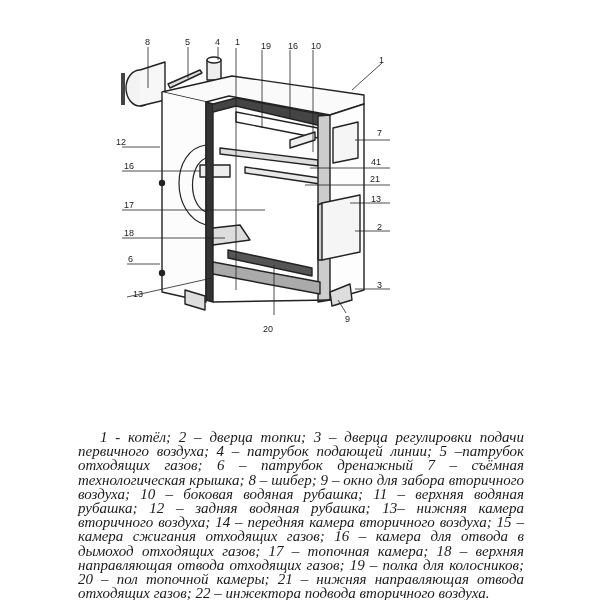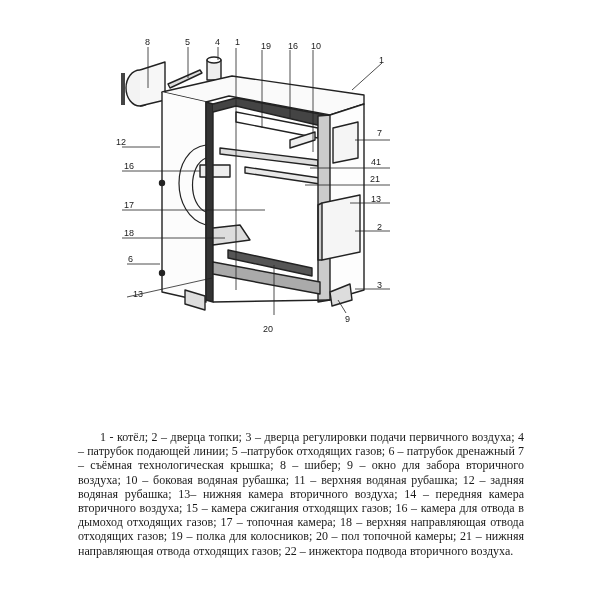--- a/index.html
+++ b/index.html
@@ -1,21 +1,21 @@
 <!DOCTYPE html>
 <html><head>
 <meta charset="utf-8">
 <style>
   html, body { margin:0; padding:0; background:#ffffff; }
   body { width:600px; height:600px; position:relative; overflow:hidden;
          font-family:"Liberation Serif", serif; color:#1a1a1a; }
   #diagram { position:absolute; left:0; top:0; width:600px; height:340px; }
   .lbl { position:absolute; font-family:"Liberation Sans", sans-serif; font-size:9px; color:#222; line-height:10px; }
   #legend { position:absolute; left:78px; top:430px; width:446px;
-            font-size:12px; line-height:14.2px; text-align:justify; }
+            font-size:15px; line-height:14.2px; text-align:justify;font-style:italic; }
   #legend .first { text-indent:22px; }
 </style>
 </head>
 <body>
 
 <div id="diagram">
   <svg width="600" height="340" viewBox="0 0 600 340" fill="none" stroke="#222" stroke-width="1.4" stroke-linejoin="round">
 
     <rect x="121" y="73" width="4" height="32" fill="#444" stroke="none"></rect>
     <ellipse cx="140" cy="88" rx="14" ry="18" fill="#f3f3f3"></ellipse>

